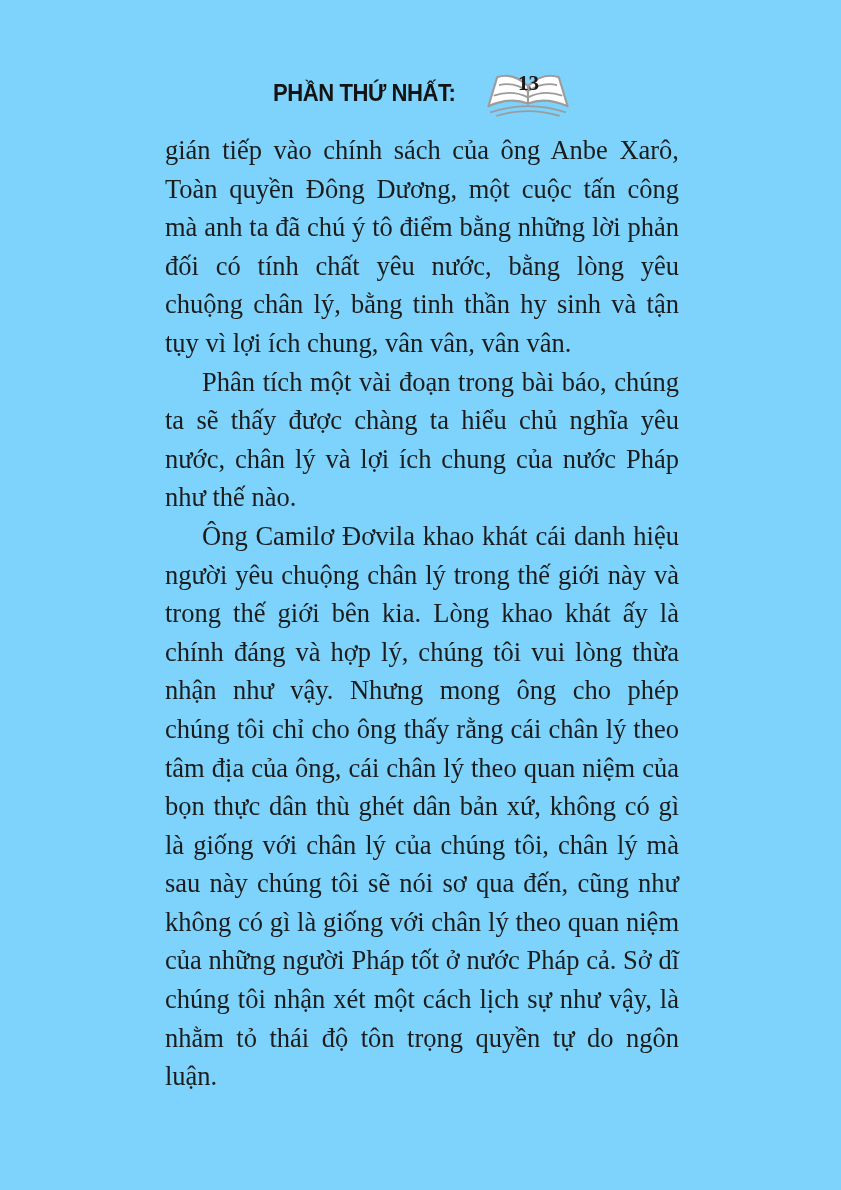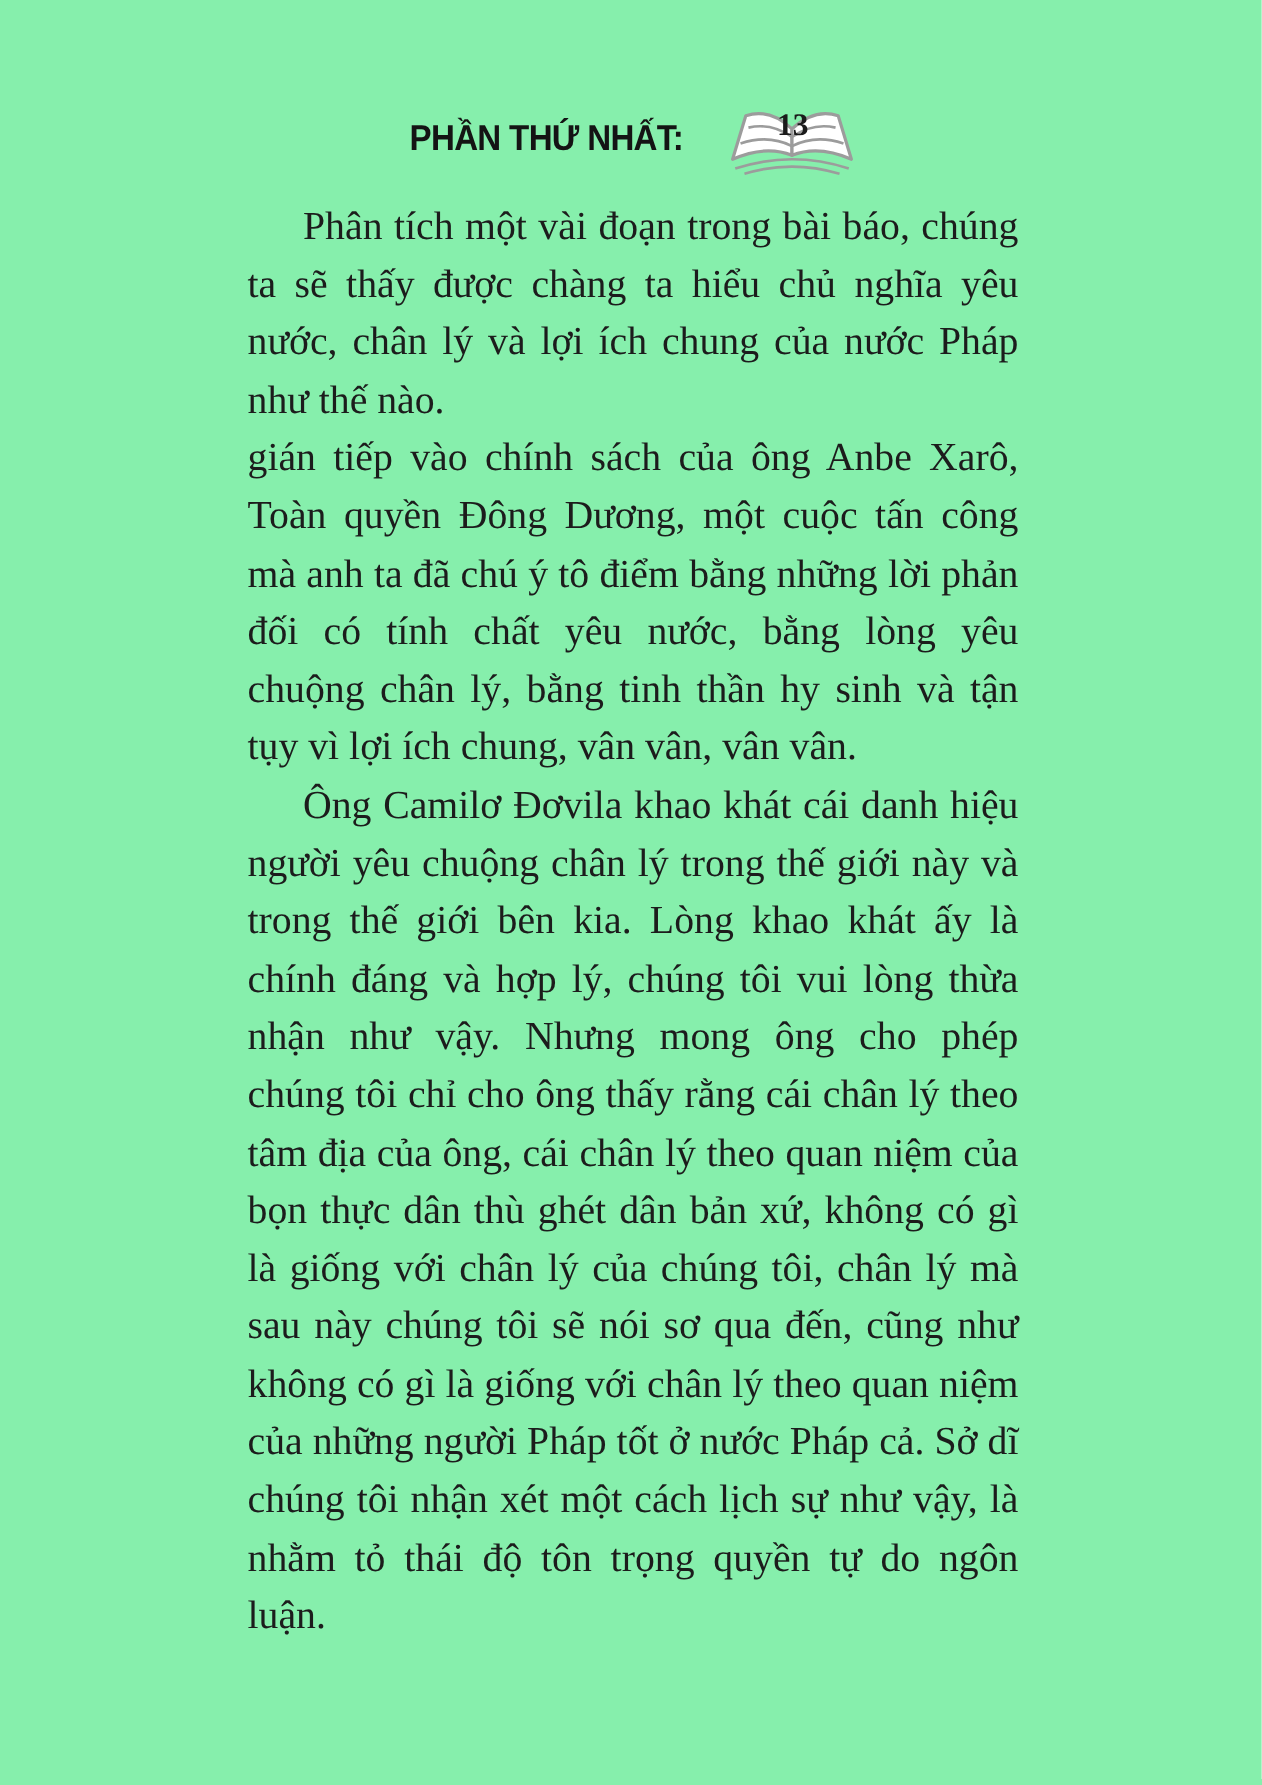--- a/index.html
+++ b/index.html
@@ -8,21 +8,21 @@
     width: 841px;
     height: 1190px;
     background: #ffffff;
     position: relative;
     overflow: hidden;
     font-family: "Liberation Serif", serif;
   }
   .page {
     position: absolute;
     inset: 0;
-    background: #86efac;
+    background: #7dd3fc;
   }
   .header {
     position: absolute;
     top: 62px;
     left: 165px;
     width: 515px;
     height: 62px;
     display: flex;
     align-items: center;
     justify-content: center;
@@ -100,18 +100,18 @@
           <path d="M50 37 Q68 28 89 35"></path>
           <path d="M7 54 Q50 40 93 54"></path>
           <path d="M14 58 Q50 47 86 58"></path>
         </g>
       </svg>
       <span class="page-number">13</span>
     </span>
   </div>
 
   <div class="body-text">
+    <p class="para">gián tiếp vào chính sách của ông Anbe Xarô, Toàn quyền Đông Dương, một cuộc tấn công mà anh ta đã chú ý tô điểm bằng những lời phản đối có tính chất yêu nước, bằng lòng yêu chuộng chân lý, bằng tinh thần hy sinh và tận tụy vì lợi ích chung, vân vân, vân vân.</p>
     <p class="para indent">Phân tích một vài đoạn trong bài báo, chúng ta sẽ thấy được chàng ta hiểu chủ nghĩa yêu nước, chân lý và lợi ích chung của nước Pháp như thế nào.</p>
-    <p class="para">gián tiếp vào chính sách của ông Anbe Xarô, Toàn quyền Đông Dương, một cuộc tấn công mà anh ta đã chú ý tô điểm bằng những lời phản đối có tính chất yêu nước, bằng lòng yêu chuộng chân lý, bằng tinh thần hy sinh và tận tụy vì lợi ích chung, vân vân, vân vân.</p>
     <p class="para indent">Ông Camilơ Đơvila khao khát cái danh hiệu người yêu chuộng chân lý trong thế giới này và trong thế giới bên kia. Lòng khao khát ấy là chính đáng và hợp lý, chúng tôi vui lòng thừa nhận như vậy. Nhưng mong ông cho phép chúng tôi chỉ cho ông thấy rằng cái chân lý theo tâm địa của ông, cái chân lý theo quan niệm của bọn thực dân thù ghét dân bản xứ, không có gì là giống với chân lý của chúng tôi, chân lý mà sau này chúng tôi sẽ nói sơ qua đến, cũng như không có gì là giống với chân lý theo quan niệm của những người Pháp tốt ở nước Pháp cả. Sở dĩ chúng tôi nhận xét một cách lịch sự như vậy, là nhằm tỏ thái độ tôn trọng quyền tự do ngôn luận.</p>
   </div>
 
 </div>
 
 </body></html>

